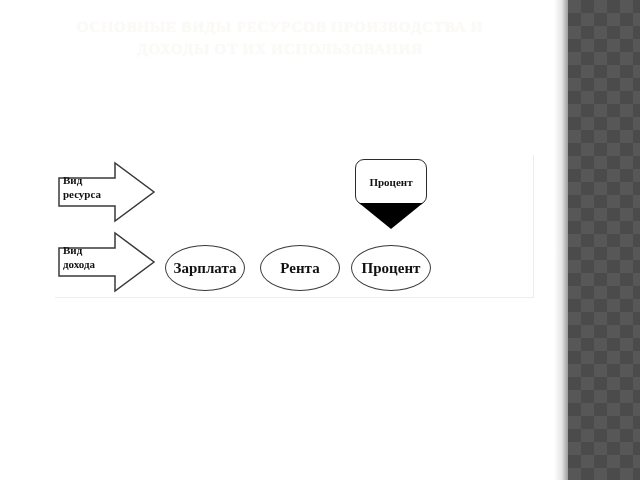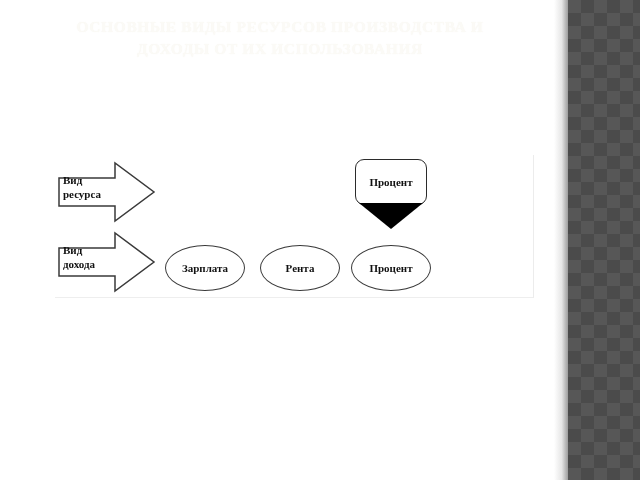--- a/index.html
+++ b/index.html
@@ -152,21 +152,21 @@
     height: 46px;
     border: 1.3px solid #3a3a3a;
     border-radius: 50% / 50%;
     background: #ffffff;
     box-sizing: border-box;
     display: flex;
     align-items: center;
     justify-content: center;
   }
   .inc-ellipse span {
-    font-size: 11px;
+    font-size: 15px;
     font-weight: bold;
     color: #111;
     font-family: "Liberation Serif", serif;
   }
 
   
   .col0 { left: 113px; }
   .col1 { left: 208px; }
   .col2 { left: 300px; }
   .col3 { left: 388px; }

